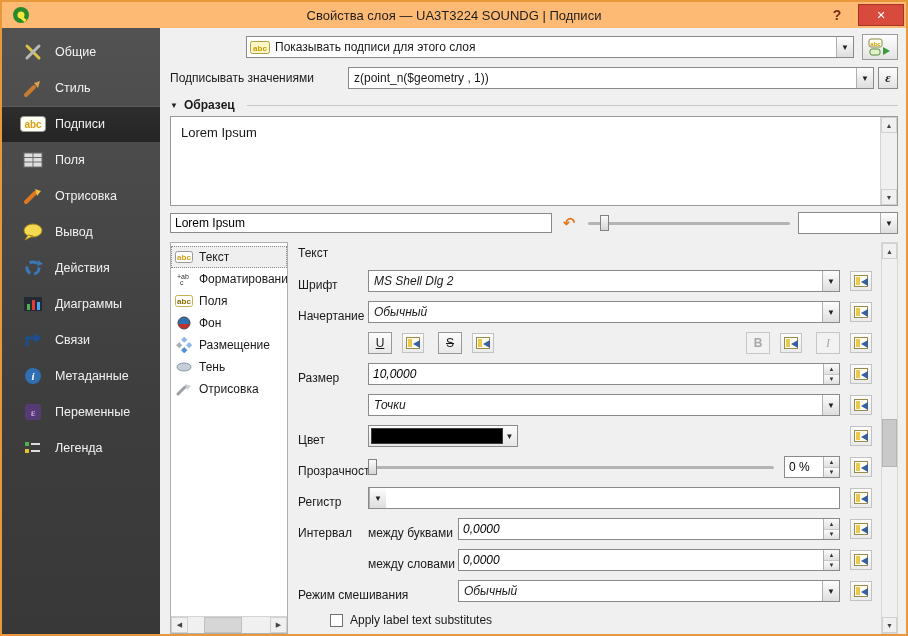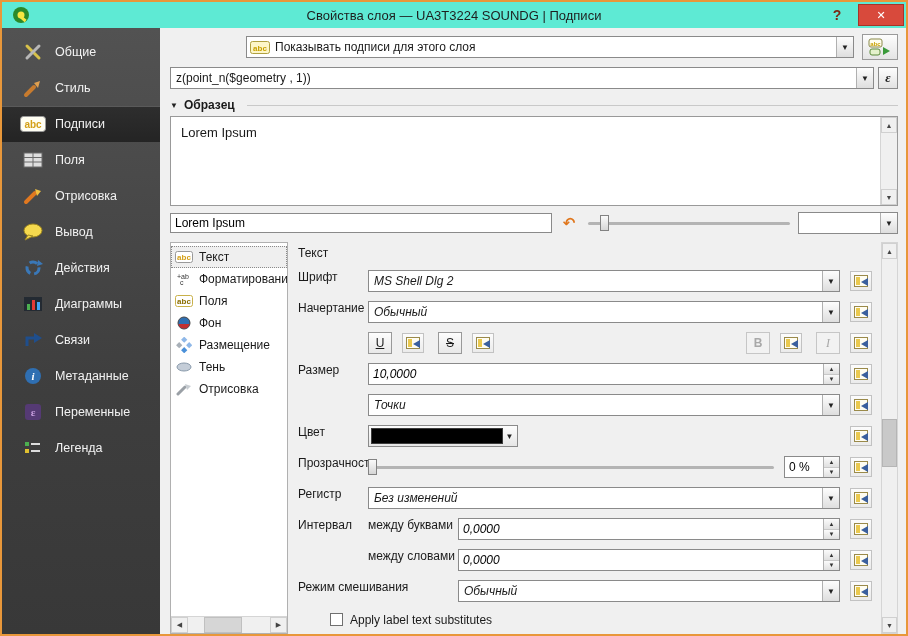--- a/index.html
+++ b/index.html
@@ -3,21 +3,21 @@
 <meta charset="utf-8">
 <style>
   * { box-sizing: border-box; margin: 0; padding: 0; }
   html,body { width:908px; height:636px; overflow:hidden; background:#888; }
   .window {
     width:908px; height:636px; border:2px solid #e8973a; background:#f0f0f0;
     font-family:"Liberation Sans","DejaVu Sans",sans-serif; font-size:12px; color:#1a1a1a;
     display:flex; flex-direction:column; position:relative;
   }
   
-  .titlebar { height:26px; flex:0 0 auto; background:#5eead4; display:flex; align-items:center; padding:0 2px 0 6px; position:relative; }
+  .titlebar { height:26px; flex:0 0 auto; background:#fdba74; display:flex; align-items:center; padding:0 2px 0 6px; position:relative; }
   .tb-title { position:absolute; left:100px; right:100px; text-align:center; font-size:13px; color:#1e1e1e; white-space:nowrap; overflow:hidden; }
   .tb-right { margin-left:auto; display:flex; align-items:center; gap:8px; z-index:2; }
   .tb-help { width:26px; text-align:center; color:#7a2a14; font-weight:bold; font-size:14px; cursor:default; }
   .tb-close { width:46px; height:22px; background:#d84a3c; border:1px solid #a83428; color:#fff; display:flex; align-items:center; justify-content:center; font-size:11px; }
   
   .main { flex:1; display:flex; min-height:0; }
   .sidebar { width:158px; flex:0 0 auto; background:linear-gradient(180deg,#525252 0%,#3e3e3e 60%,#383838 100%); padding-top:6px; }
   .side-item { height:36px; display:flex; align-items:center; gap:9px; padding-left:18px; color:#f2f2f2; font-size:12.5px; }
   .side-item.selected { background:linear-gradient(180deg,#2e2e2e,#242424); box-shadow:inset 0 1px 0 #5a5a5a; }
   .si-icon { width:26px; flex:0 0 auto; display:flex; justify-content:center; align-items:center; }
@@ -57,21 +57,21 @@
   .sl-icon { width:20px; flex:0 0 auto; display:flex; justify-content:center; }
   .hscroll { position:absolute; left:0; right:0; bottom:0; height:17px; background:#f0f0f0; border-top:1px solid #d5d5d5; display:flex; align-items:stretch; }
   .hs-btn { width:17px; display:flex; align-items:center; justify-content:center; font-size:7px; color:#444; border:1px solid #d0d0d0; background:#f0f0f0; }
   .hthumb { width:38px; margin-left:16px; background:#d6d6d6; border:1px solid #c0c0c0; }
   .hs-spacer { flex:1; }
   .panel { flex:1; padding:2px 4px 0 10px; min-width:0; display:flex; flex-direction:column; }
   .vscroll { width:17px; flex:0 0 auto; margin-left:5px; background:#f0f0f0; border:1px solid #d5d5d5; display:flex; flex-direction:column; }
   .vs-track { flex:1; position:relative; }
   .vthumb { position:absolute; left:0; right:0; top:160px; height:48px; background:#c9c9c9; border:1px solid #b5b5b5; }
   .panel-title { margin:2px 0 10px 0; }
-  .prow { display:flex; align-items:flex-start; margin-bottom:9px; }
+  .prow { display:flex; align-items:flex-end; margin-bottom:9px; }
   .plabel { width:70px; flex:0 0 auto; white-space:nowrap; }
   .plabel.wide { width:160px; }
   .sublabel { width:90px; flex:0 0 auto; white-space:nowrap; }
   .pctrl { flex:1; display:flex; align-items:center; min-width:0; }
   .grow { flex:1;font-style:italic; }
   .dd-btn { width:22px; height:20px; margin-left:10px; flex:0 0 auto; display:flex; align-items:center; justify-content:center; border:1px solid #c2c2c2; background:linear-gradient(#fcfcfc,#ebebeb); }
   .ddg { width:14px; height:12px; position:relative; background:#fffdf2; border:1px solid #9a8a4a; }
   .ddg::before { content:""; position:absolute; left:1px; top:1px; bottom:1px; width:4px; background:#eac94e; }
   .ddg::after { content:""; position:absolute; right:-1px; top:2px; border-top:4px solid transparent; border-bottom:4px solid transparent; border-right:7px solid #3a5f9e; }
   .spin { height:22px; background:#b91c1c; border:1px solid #8a8a8a; display:flex; min-width:0; }
@@ -249,20 +249,21 @@
           <svg width="24" height="20" viewBox="0 0 24 20">
               <rect x="1" y="2" width="13" height="8" rx="2" fill="#fffef0" stroke="#8a8a4a"></rect>
               <text x="7.5" y="8.5" font-size="6" font-weight="bold" text-anchor="middle" fill="#c8a000" font-family="Liberation Sans,sans-serif">abc</text>
               <polygon points="15,10 22,14 15,18" fill="#3a9a3a"></polygon>
               <rect x="2" y="12" width="10" height="6" rx="2" fill="#e4f2cc" stroke="#5a8a3a"></rect>
             </svg>
         </span>
       </div>
 
       <div class="row2">
+        <span class="row2-label">Подписывать значениями</span>
         <div class="combo expr-combo">
           <span class="cb-text">z(point_n($geometry , 1))</span>
           <span class="cb-arrow">▼</span>
         </div>
         <span class="eps-btn">ε</span>
       </div>
 
       <div class="group-header">
         <span class="collapse-arrow">▼</span>
         <span>Образец</span>
@@ -486,21 +487,20 @@
               <span class="dd-btn">
                   <span class="ddg"></span>
                 </span>
             </div>
           </div>
 
           <div class="prow">
             <span class="plabel">Регистр</span>
             <div class="pctrl">
               <div class="combo grow">
-                <span class="cb-text">Без изменений</span>
                 <span class="cb-arrow">▼</span>
               </div>
               <span class="dd-btn">
                   <span class="ddg"></span>
                 </span>
             </div>
           </div>
 
           <div class="prow">
             <span class="plabel">Интервал</span>

